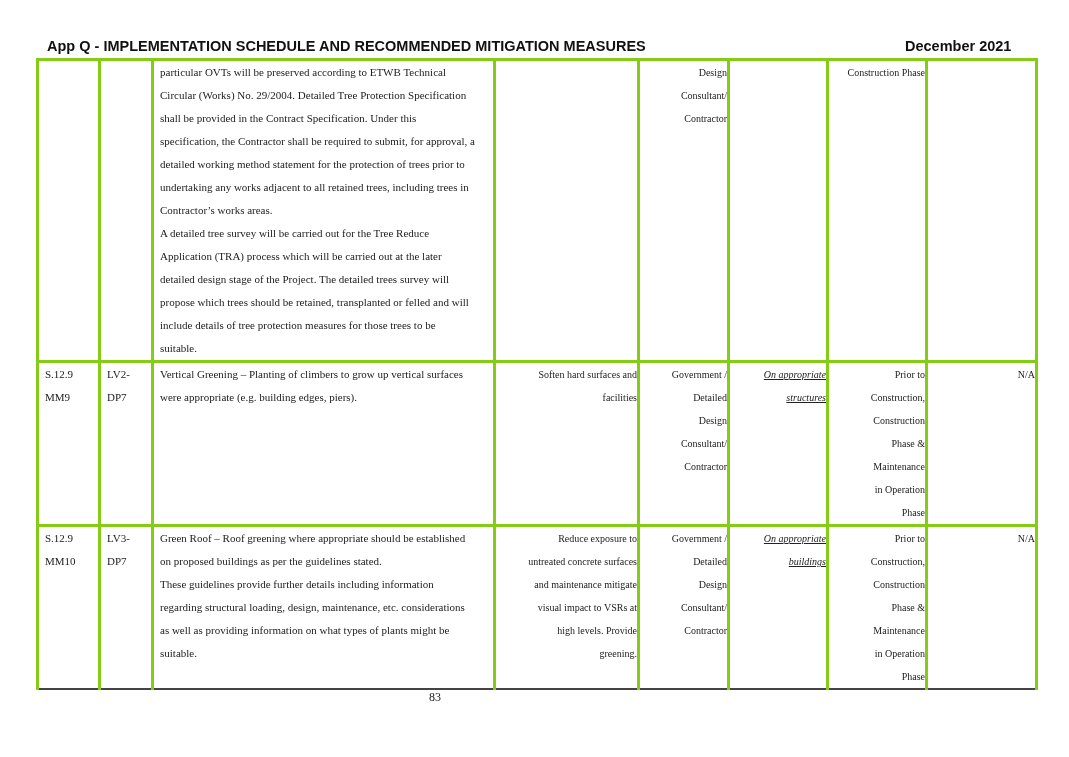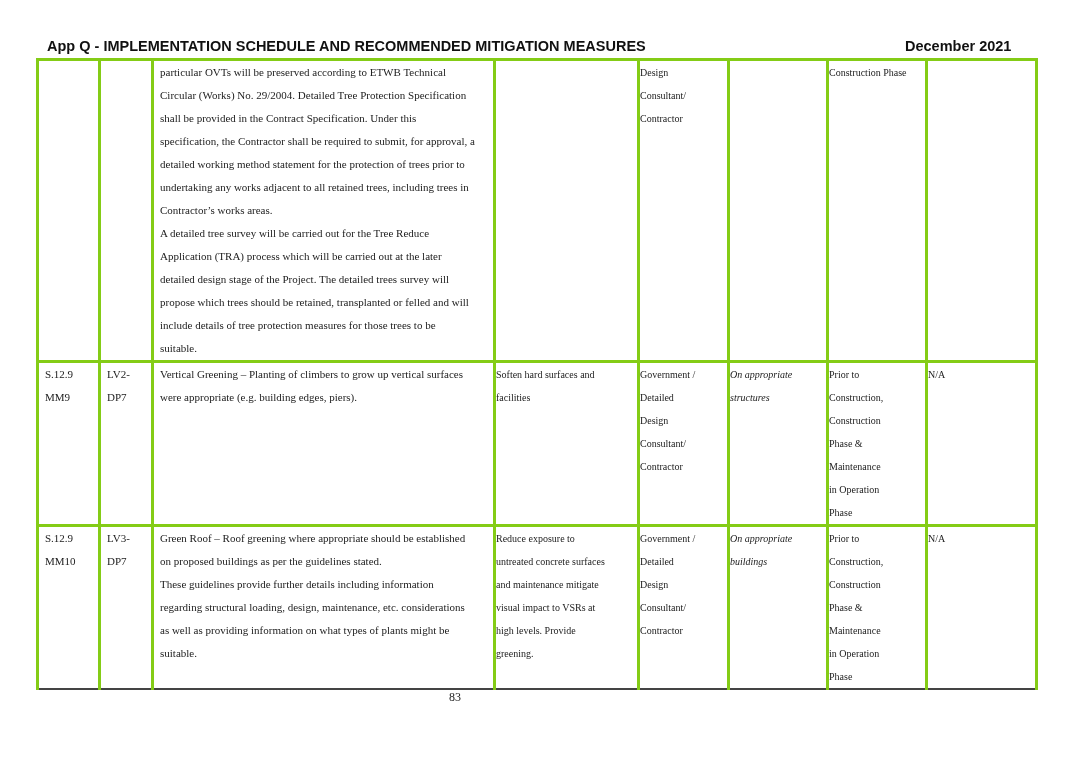--- a/index.html
+++ b/index.html
@@ -5,24 +5,24 @@
   html, body { margin: 0; padding: 0; background: #ffffff; }
   body { width: 1069px; height: 757px; position: relative; overflow: hidden; font-family: "Liberation Serif", serif; color: #222; }
   .hdr { position: absolute; top: 26px; font-family: "Liberation Sans", sans-serif; font-weight: bold; font-size: 14.5px; color: #111; margin-top: 12px; }
   .hdr-title { left: 47px; }
   .hdr-date { left: 905px; }
   table.sched { position: absolute; left: 36px; top: 58px; border-collapse: collapse; table-layout: fixed; width: 999px; }
   table.sched td { border: 3px solid #84cc16; vertical-align: top; padding: 0; font-size: 11px; line-height: 23px; }
   table.sched tr.r1 td { border-top: 2px solid #555; }
   table.sched tr:last-child td { border-bottom: 2px solid #444; }
   .c-left { padding-left: 6px !important; }
-  .c-center { text-align: left; font-size: 10px !important; }
+  .c-center { text-align: right; font-size: 10px !important; }
   .line { display: block; white-space: nowrap; }
-  .ul-it { font-style: italic; }
-  .pg { position: absolute; top: 690px; left: 0; width: 870px; text-align: center; font-size: 12px; padding-left: 20px; }
+  .ul-it { font-style: italic; text-decoration: underline; }
+  .pg { position: absolute; top: 690px; left: 0; width: 870px; text-align: center; font-size: 12px; }
 </style>
 </head>
 <body>
 
 <div class="hdr hdr-title">App Q - IMPLEMENTATION SCHEDULE AND RECOMMENDED MITIGATION MEASURES</div>
 <div class="hdr hdr-date">December 2021</div>
 
 <table class="sched">
   <colgroup>
     <col style="width:62px">

